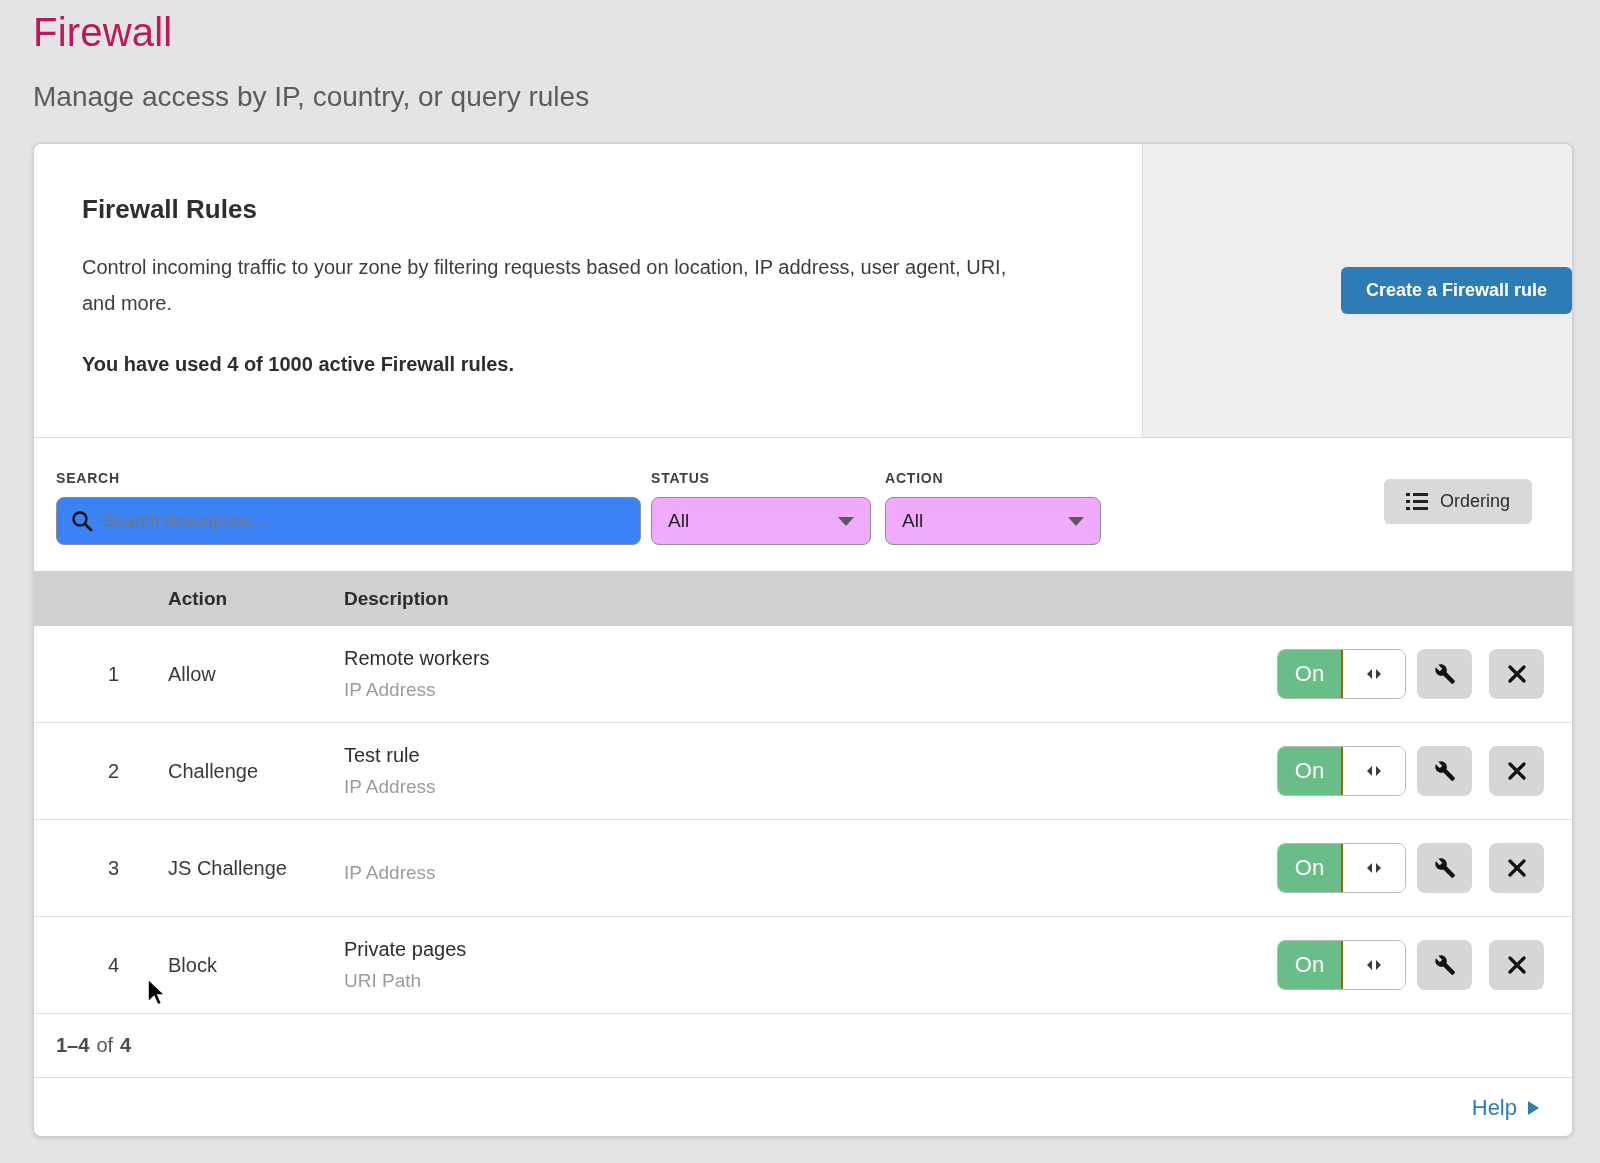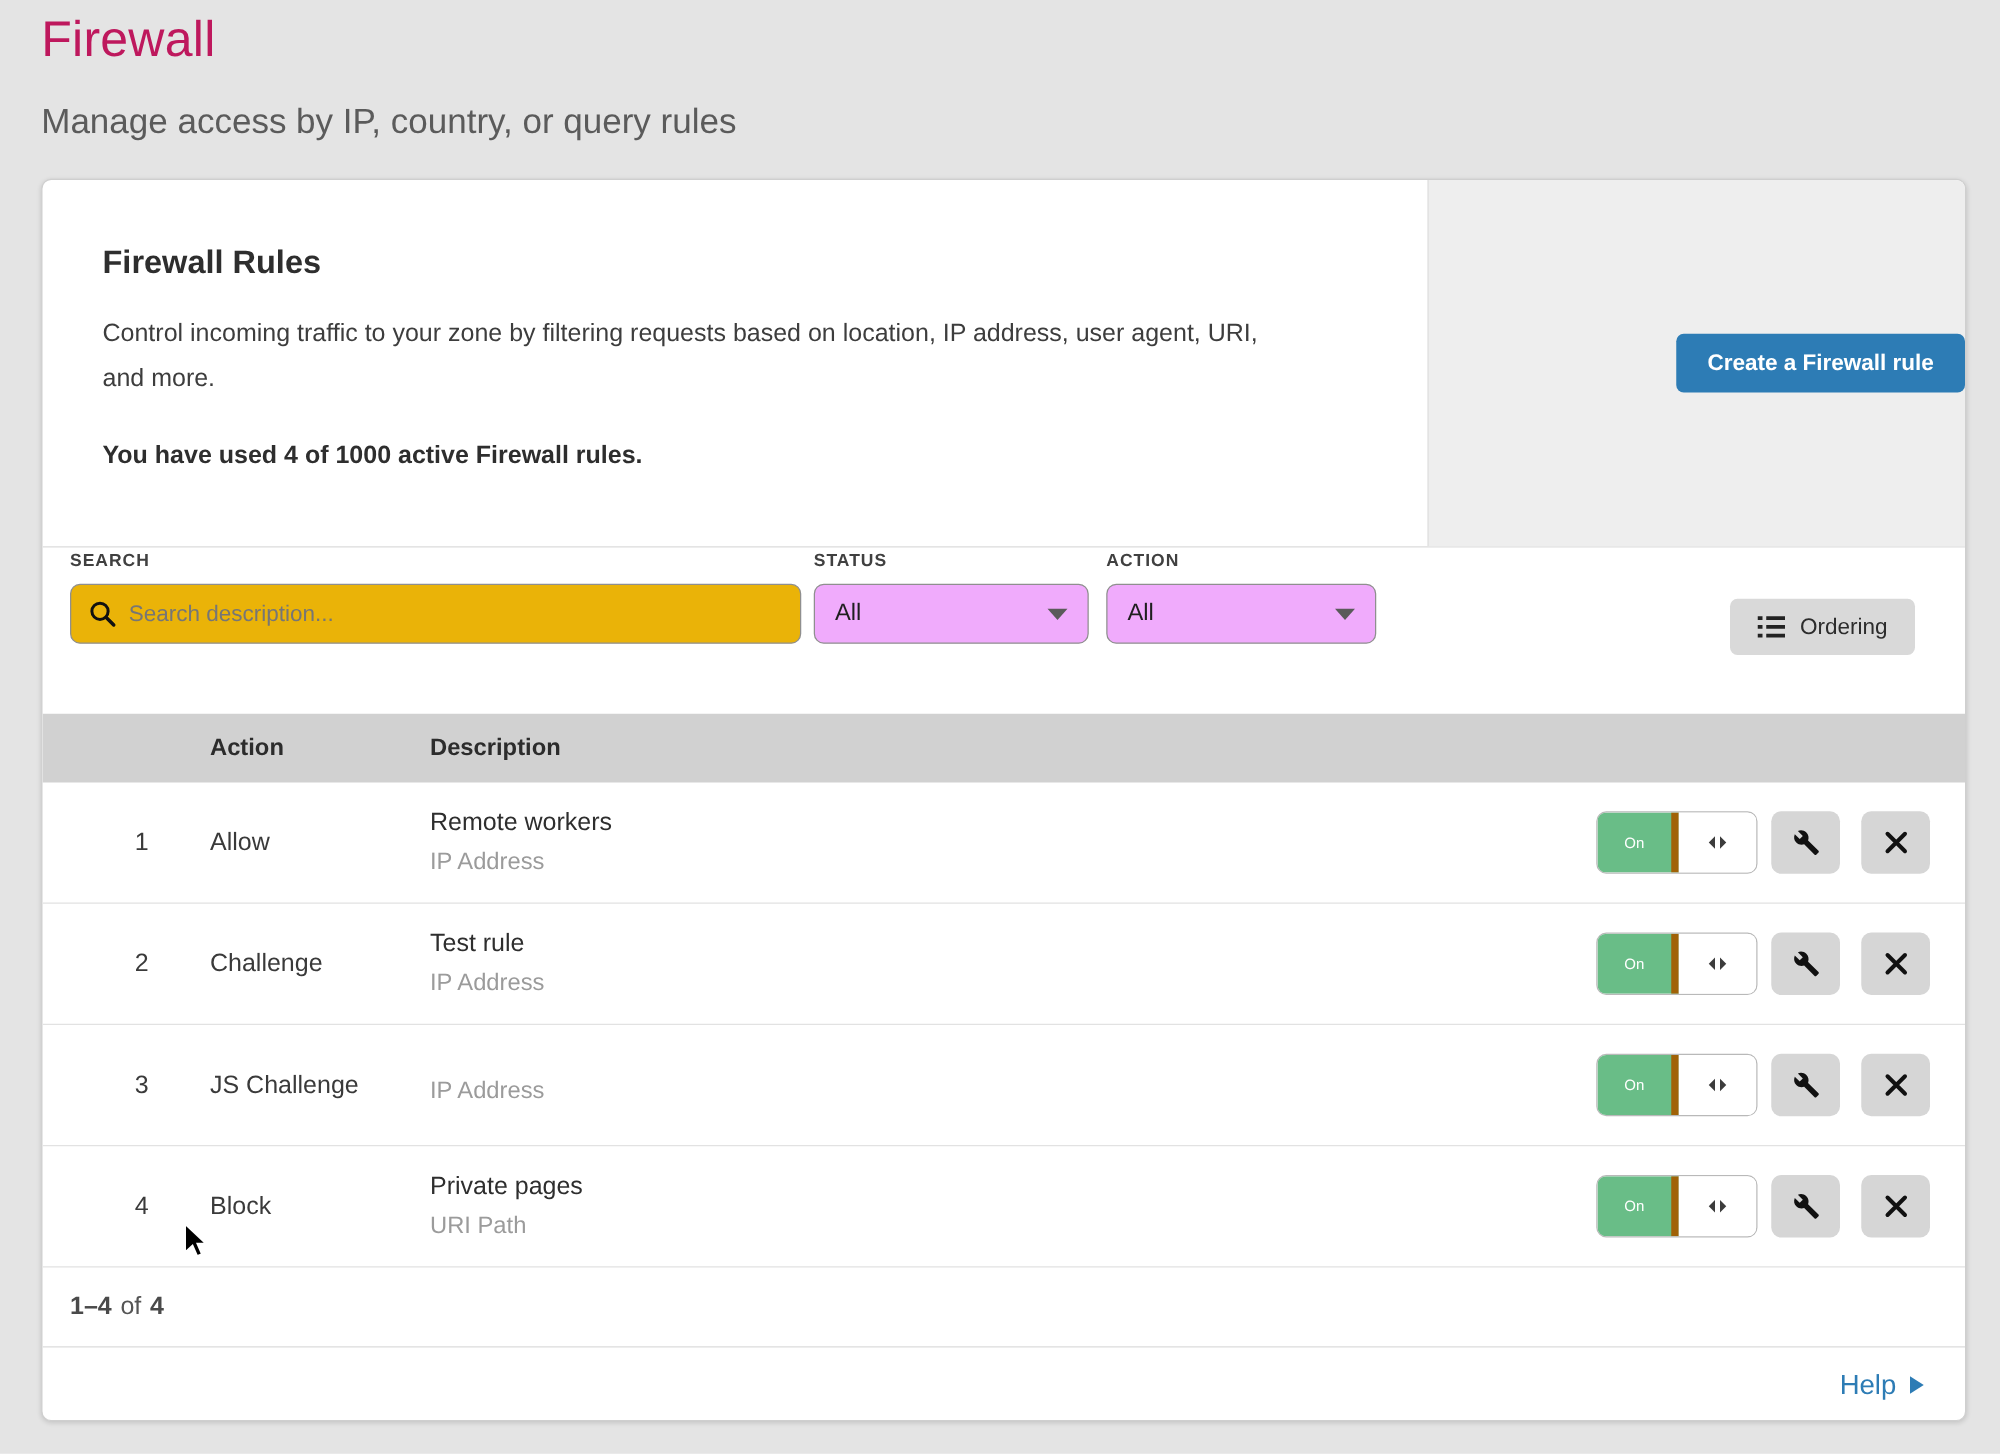--- a/index.html
+++ b/index.html
@@ -44,29 +44,29 @@
     font-family: inherit; font-size: 18px; font-weight: 700;
     padding: 13px 25px; border-radius: 6px;
   }
 
   
   .filter-bar { position: relative; height: 133px; padding: 18px 22px 0 22px; }
   .filter-label {
     display: block; font-size: 14px; font-weight: 700; color: #404040;
     letter-spacing: 0.8px; margin-bottom: 11px;
   }
-  .filter-group { position: absolute; top: 2px; }
+  .filter-group { position: absolute; top: 32px; }
   .group-search { left: 22px; width: 585px; }
   .group-status { left: 617px; width: 220px; }
   .group-action { left: 851px; width: 216px; }
   .search-wrap { position: relative; }
   .search-input {
     width: 100%; height: 48px; border: 1px solid #8f8f8f; border-radius: 8px;
     padding: 0 14px 0 46px; font-family: inherit; font-size: 18px; color: #333;
-    background: #eab308; outline: none;
+    background: #3b82f6; outline: none;
   }
   .search-input::placeholder { color: #767676; }
   .search-icon { position: absolute; left: 14px; top: 12px; width: 24px; height: 24px; }
   .select-box {
     height: 48px; border: 1px solid #8f8f8f; border-radius: 8px; background: #f0abfc;
     display: flex; align-items: center; justify-content: space-between;
     padding: 0 16px; font-size: 19px; color: #1f1f1f; cursor: pointer;
   }
   .caret-down {
     width: 0; height: 0; border-left: 8px solid transparent;
@@ -96,23 +96,23 @@
   .cell-num { text-align: right; padding-right: 15px; font-size: 20px; color: #3a3a3a; }
   .cell-action { padding-left: 34px; font-size: 20px; color: #3a3a3a; }
   .desc-title { font-size: 20px; color: #2e2e2e; }
   .desc-sub { margin-top: 9px; font-size: 19px; color: #9b9b9b; }
   .cell-controls { display: flex; align-items: center; justify-content: flex-end; padding-right: 28px; }
   .toggle {
     display: flex; height: 50px; border-radius: 8px; overflow: hidden;
     border: 1px solid #b9b9b9; cursor: pointer;
   }
   .toggle-on {
-    width: 65px; background: #69bd87; color: #ffffff; font-size: 12px;
+    width: 65px; background: #69bd87; color: #ffffff; font-size: 22px;
     display: flex; align-items: center; justify-content: center;
-    border-right: 6px solid #a16207;
+    border-right: 2px solid #a16207;
   }
   .toggle-arrows { width: 62px; background: #ffffff; display: flex; align-items: center; justify-content: center; }
   .icon-btn {
     width: 55px; height: 50px; margin-left: 17px; border: none; border-radius: 8px;
     background: #d6d6d6; display: flex; align-items: center; justify-content: center; cursor: pointer;
   }
   .icon-btn:first-of-type { margin-left: 11px; }
 
   
   .pagination { height: 64px; display: flex; align-items: center; padding-left: 22px; border-bottom: 1px solid #dcdcdc; font-size: 20px; color: #555; }

